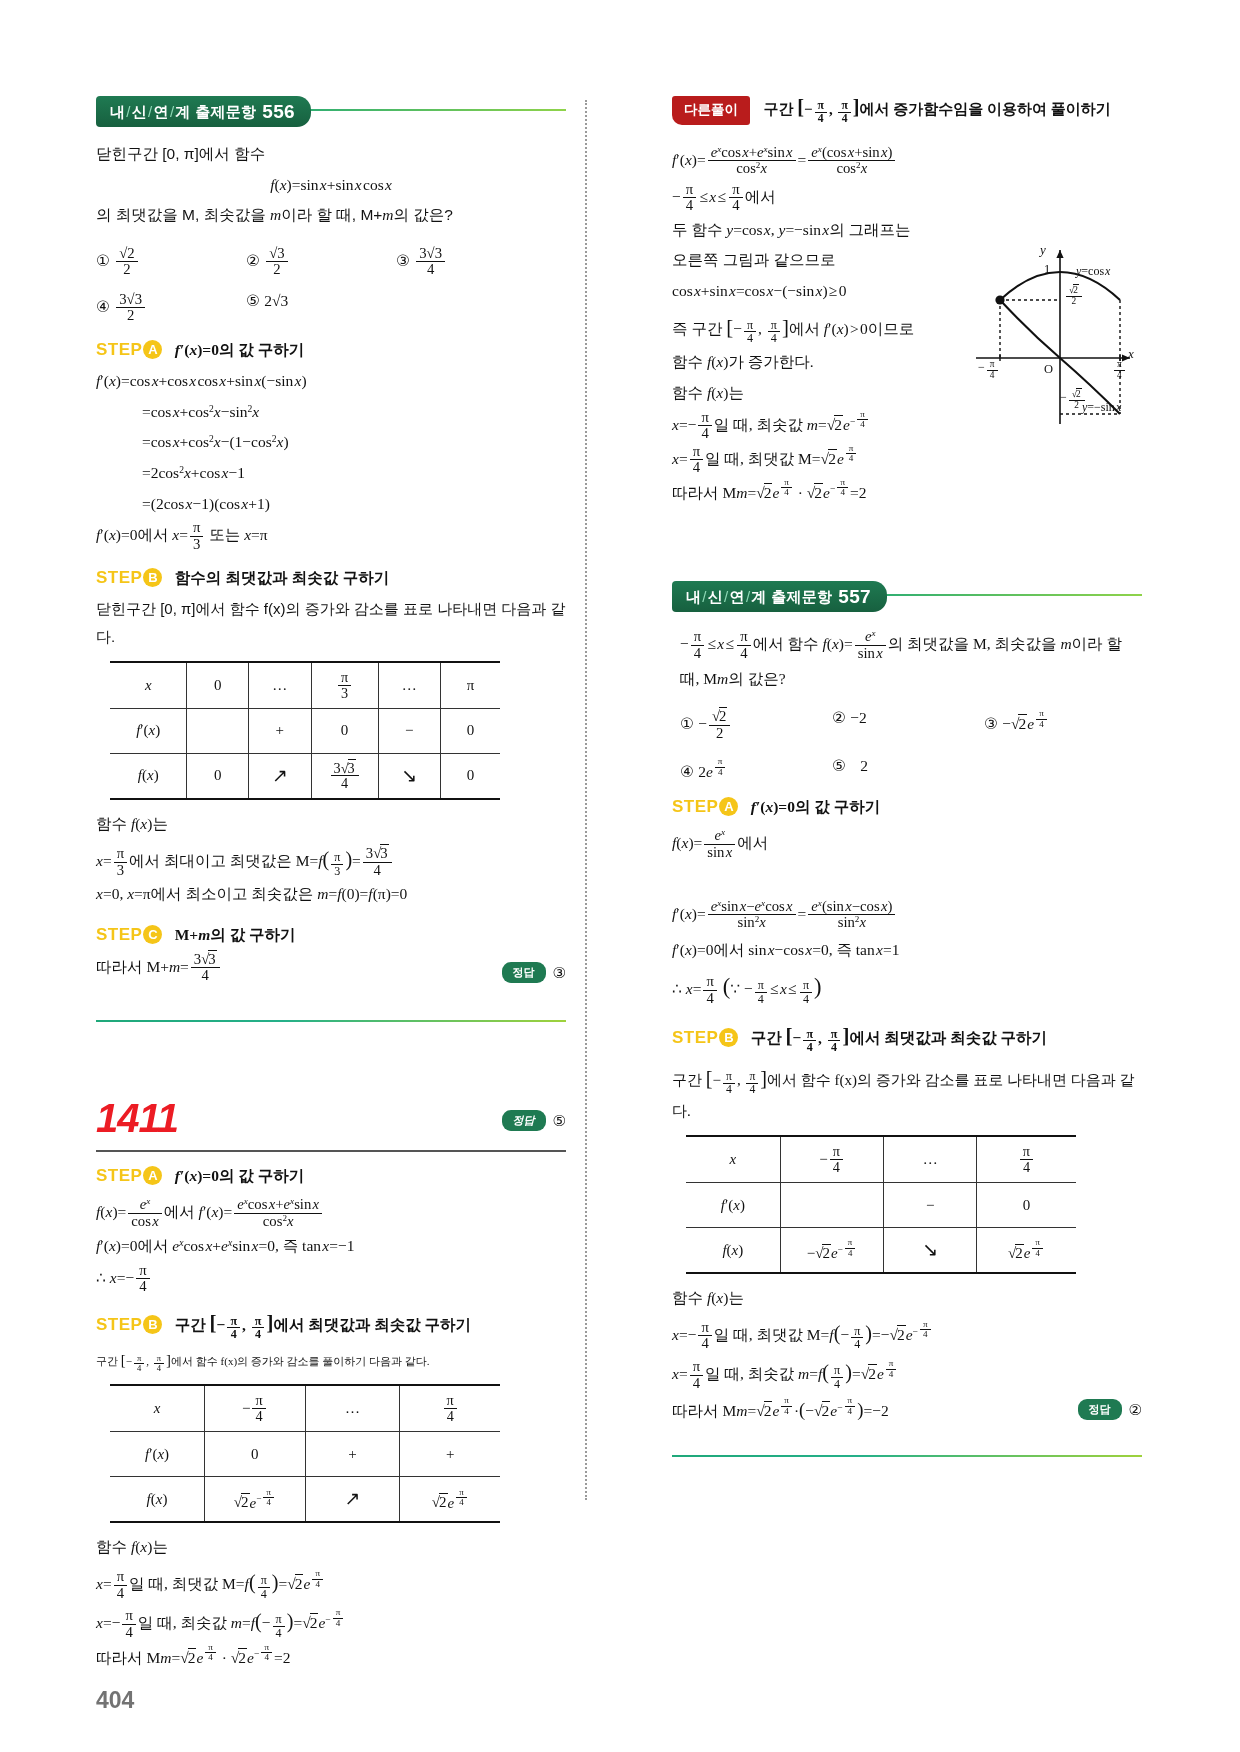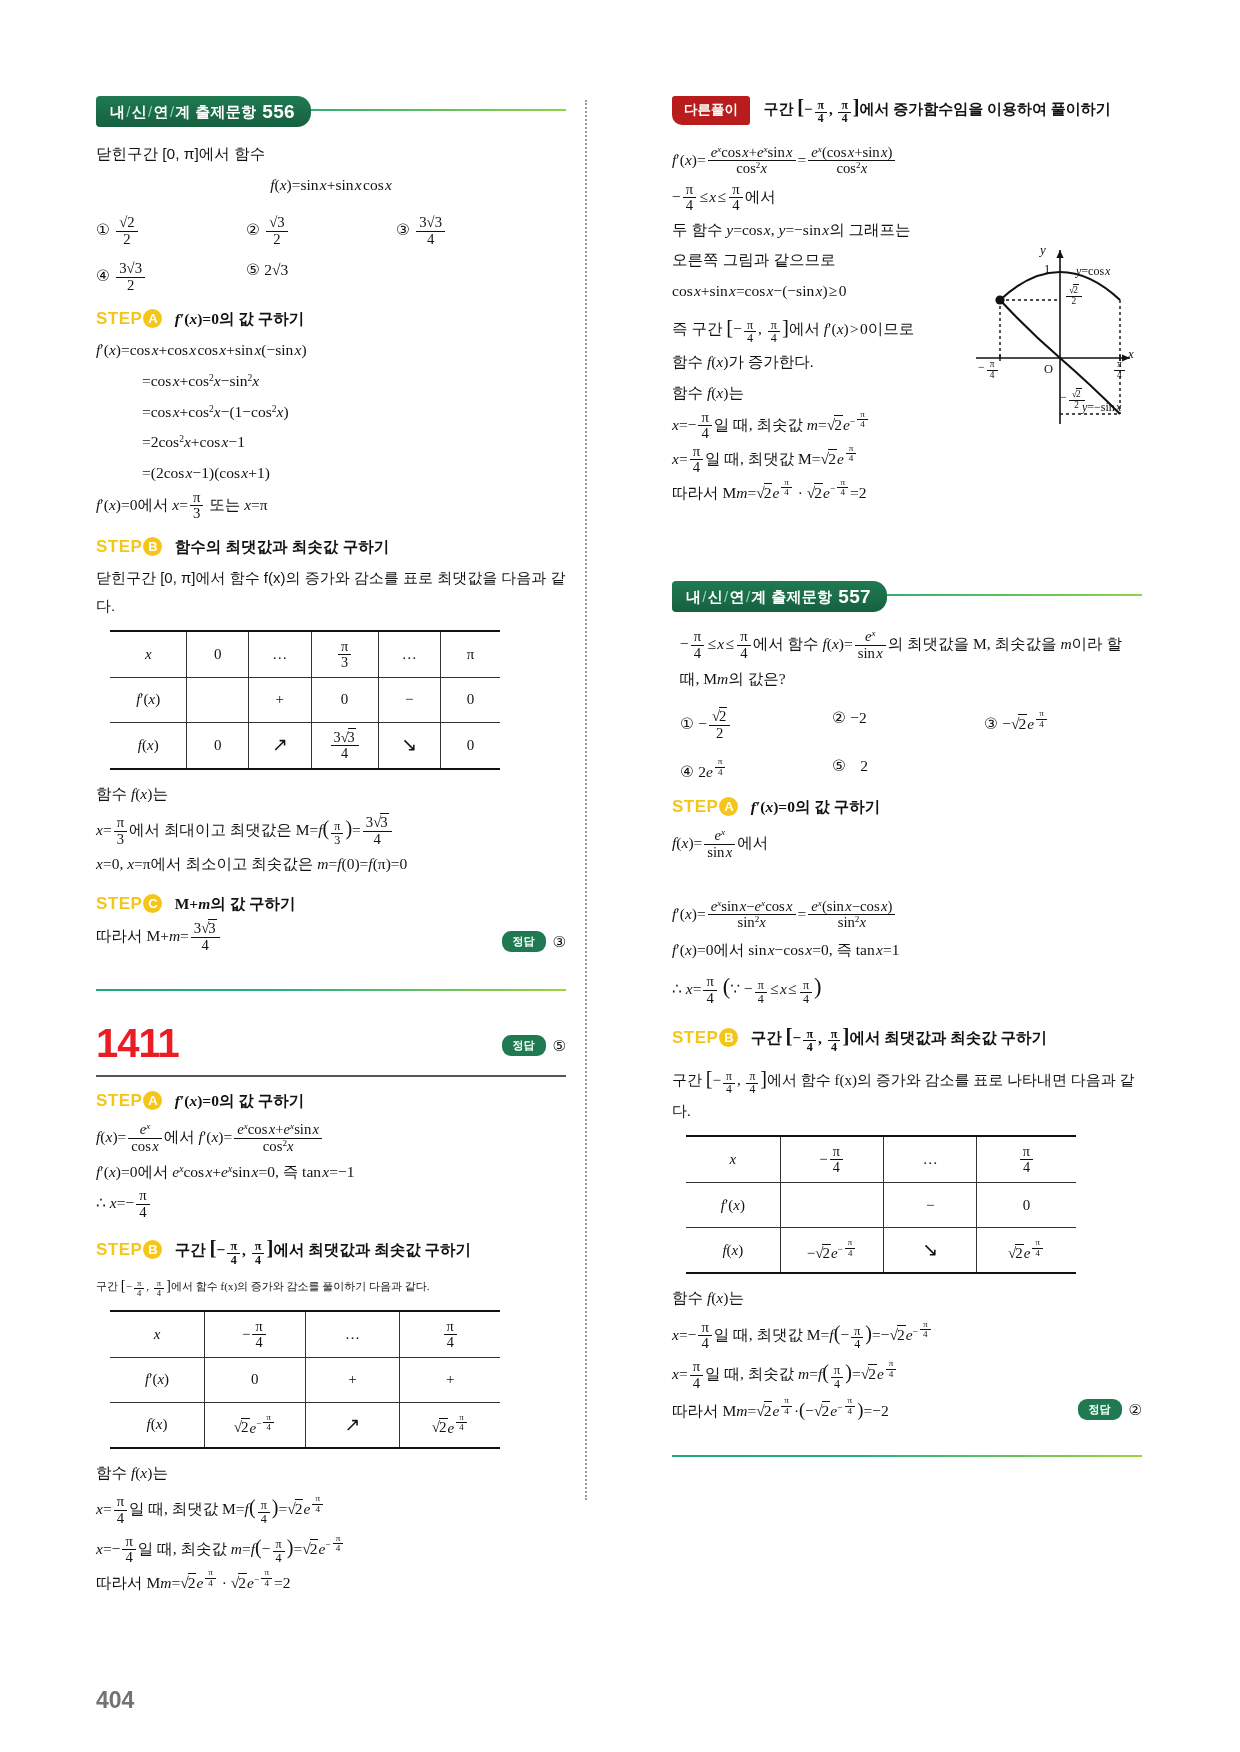--- a/index.html
+++ b/index.html
@@ -44,21 +44,21 @@
     background:linear-gradient(90deg,#17603f 0%,#1fa87a 35%,#8fd34a 100%);
     z-index:1;
   }
 
   
   .prob-num {
     color:#ec1c24; font-size:40px; font-weight:bold;
     letter-spacing:-1px; line-height:1;
     font-family:"Liberation Sans",sans-serif;
   }
-  .prob-head { position:relative; margin-top:32px; margin-bottom:6px; height:46px; }
+  .prob-head { position:relative; margin-top:76px; margin-bottom:6px; height:46px;font-style:italic; }
   .rule-grey { border-top:2px solid #555; margin:0 0 14px 0; }
   .rule-grad {
     height:2px; margin:14px 0 0 0;
     background:linear-gradient(90deg,#1fa87a 0%,#25b089 40%,#9fd23c 100%);
   }
 
   
   .txt { font-size:15.5px; line-height:1.85; margin:2px 0; }
   .math { font-family:"Liberation Serif","DejaVu Serif",serif; }
   i.v { font-family:"Liberation Serif",serif; font-style:italic; }
@@ -145,20 +145,23 @@
       <span class="banner">
         <span>내</span><span class="sep">/</span><span>신</span><span class="sep">/</span><span>연</span><span class="sep">/</span><span>계</span>
         <span>출제문항</span><span class="num">556</span>
       </span>
     </div>
 
     <div class="txt">닫힌구간 [0, π]에서 함수</div>
     <div class="txt ctr math">
       <i class="v">f</i>(<i class="v">x</i>)=sin <i class="v">x</i>+sin <i class="v">x</i> cos <i class="v">x</i>
     </div>
+    <div class="txt">
+      <span>의 최댓값을 M, 최솟값을 </span><i class="v">m</i><span>이라 할 때, M+</span><i class="v">m</i><span>의 값은?</span>
+    </div>
 
     <div style="display:flex; margin-top:16px; font-size:15.5px;">
       <div style="width:150px;">
         <span>①</span>
         <span class="frac math"><span class="n">√2</span><span class="d">2</span></span>
       </div>
       <div style="width:150px;">
         <span>②</span>
         <span class="frac math"><span class="n">√3</span><span class="d">2</span></span>
       </div>
@@ -189,21 +192,21 @@
     <div class="txt math indent">=2cos<sup class="e">2</sup><i class="v">x</i>+cos <i class="v">x</i>−1</div>
     <div class="txt math indent">=(2cos <i class="v">x</i>−1)(cos <i class="v">x</i>+1)</div>
     <div class="txt math">
       <i class="v">f</i>′(<i class="v">x</i>)=0에서 <i class="v">x</i>=<span class="frac"><span class="n">π</span><span class="d">3</span></span> 또는 <i class="v">x</i>=π
     </div>
 
     <div class="step">
       <span class="step-word">STEP</span><span class="step-badge">B</span>
       <span class="step-title">함수의 최댓값과 최솟값 구하기</span>
     </div>
-    <div class="txt" style="font-size:15px;">닫힌구간 [0, π]에서 함수 f(x)의 증가와 감소를 표로 최댓값을 다음과 같다.</div>
+    <div class="txt" style="font-size:15px;">닫힌구간 [0, π]에서 함수 f(x)의 증가와 감소를 표로 나타내면 다음과 같다.</div>
 
     <table class="vt">
       <tbody>
           <tr>
         <td style="width:78px;"><i class="v">x</i></td>
         <td style="width:62px;">0</td>
         <td style="width:62px;">…</td>
         <td style="width:66px;"><span class="frac"><span class="n">π</span><span class="d">3</span></span></td>
         <td style="width:62px;">…</td>
         <td style="width:60px;">π</td>

